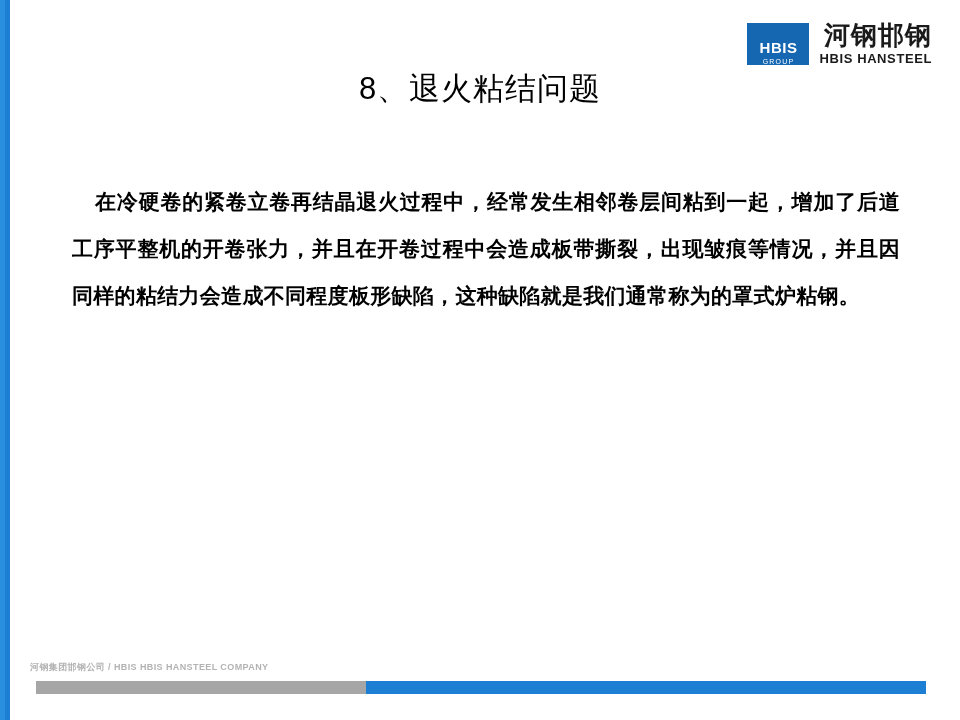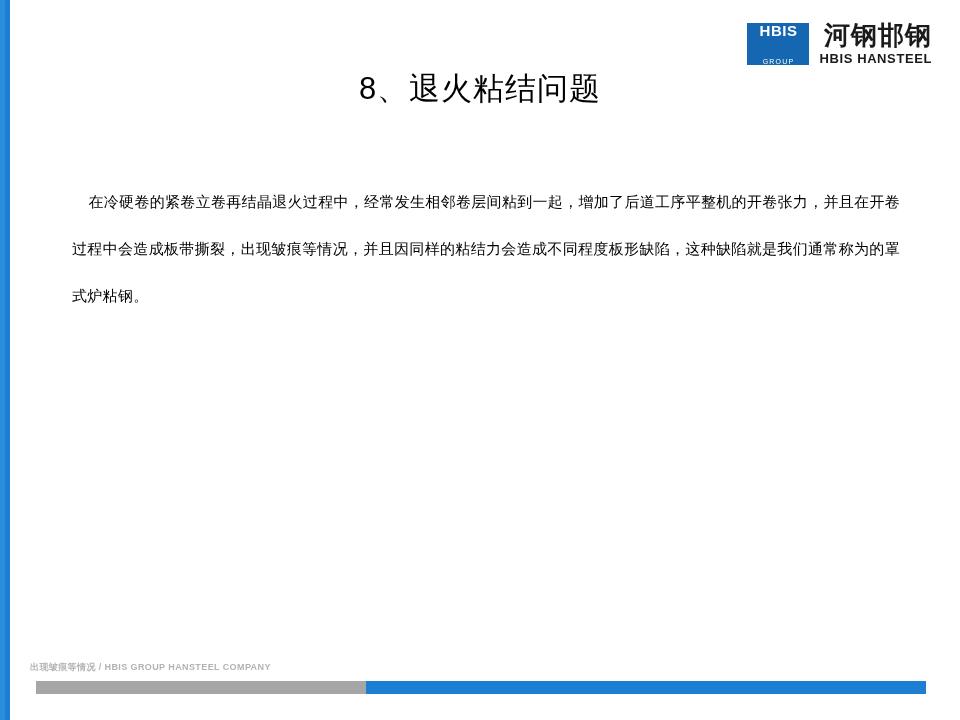--- a/index.html
+++ b/index.html
@@ -47,21 +47,21 @@
     gap: 10px;
   }
   .logo-mark {
     width: 62px;
     height: 42px;
     background: #1667b2;
     color: #ffffff;
     display: flex;
     flex-direction: column;
     align-items: center;
-    justify-content: space-between;
+    justify-content: flex-end;
     line-height: 1;
   }
   .logo-mark .m1 {
     font-size: 15px;
     font-weight: bold;
     letter-spacing: 0.5px;
   }
   .logo-mark .m2 {
     font-size: 7px;
     letter-spacing: 1.2px;
@@ -98,22 +98,22 @@
     font-weight: normal;
     color: #000000;
     letter-spacing: 1px;
   }
   
   .body-text {
     position: absolute;
     left: 72px;
     top: 178px;
     width: 828px;
-    font-size: 15px;
-    font-weight: normal;
+    font-size: 21px;
+    font-weight: bold;
     color: #000000;
     line-height: 47px;
     text-indent: 1.1em;
     text-align: justify;
     letter-spacing: 0.3px;
   }
   
   .footer-text {
     position: absolute;
     left: 30px;
@@ -159,20 +159,20 @@
     <div class="logo-text">
       <span class="cn">河钢邯钢</span>
       <span class="en">HBIS HANSTEEL</span>
     </div>
   </div>
 
   <div class="title">8、退火粘结问题</div>
 
   <div class="body-text">在冷硬卷的紧卷立卷再结晶退火过程中，经常发生相邻卷层间粘到一起，增加了后道工序平整机的开卷张力，并且在开卷过程中会造成板带撕裂，出现皱痕等情况，并且因同样的粘结力会造成不同程度板形缺陷，这种缺陷就是我们通常称为的罩式炉粘钢。</div>
 
-  <div class="footer-text">出现皱痕等情况 / HBIS GROUP HANSTEEL COMPANY</div>
+  <div class="footer-text">河钢集团邯钢公司 / HBIS HBIS HANSTEEL COMPANY</div>
 
   <div class="footer-bars">
     <div class="footer-bar-gray"></div>
     <div class="footer-bar-blue"></div>
   </div>
 
 </div>
 
 </body></html>

